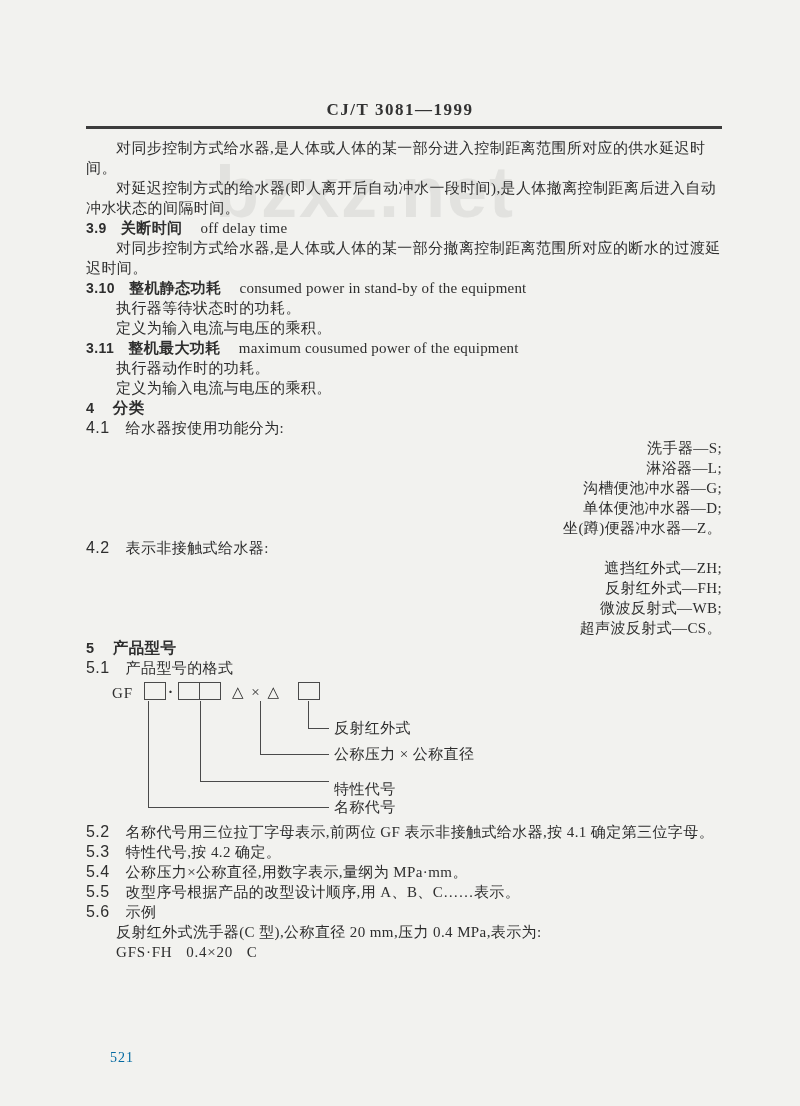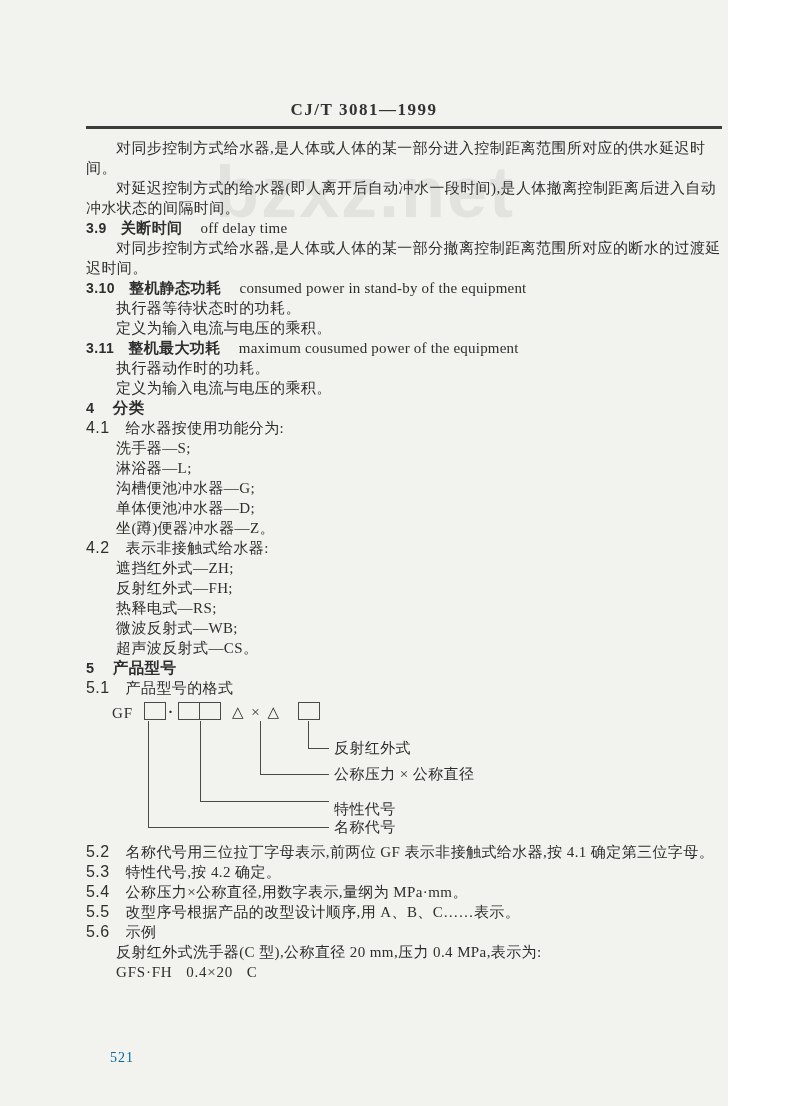--- a/index.html
+++ b/index.html
@@ -1,18 +1,18 @@
 <!DOCTYPE html>
 <html><head>
 <meta charset="utf-8">
 <style>
   html,body { margin:0; padding:0; }
   .page {
     position:relative;
-    width:728px; height:1106px;
+    width:800px; height:1106px;
     background:#f2f2ef;
     font-family:"Liberation Serif","DejaVu Serif",serif;
     color:#2e2e2e;
     overflow:hidden;
   }
   .doc-header {
     position:absolute; top:100px; left:0; width:100%;
     text-align:center;
     font-size:17px; font-weight:bold; letter-spacing:1.5px;
     color:#333;
@@ -40,21 +40,21 @@
     font-family:"Liberation Sans","DejaVu Sans",sans-serif;
     font-weight:bold; font-size:14px; margin-right:10px;
   }
   .clause-head .term { font-weight:bold; margin-right:14px; }
   .clause-head .en { letter-spacing:0.2px; }
   .clause-line .num {
     font-family:"Liberation Sans","DejaVu Sans",sans-serif;
     font-weight:normal; font-size:16px; margin-right:12px;
   }
   .body-line { text-indent:2em; }
-  .list-item { padding-left:2em; }
+  .list-item { padding-left:2em;text-align:right; }
   .sec-heading { font-weight:bold; font-size:15.5px; }
   .sec-heading .num {
     font-family:"Liberation Sans","DejaVu Sans",sans-serif;
     font-size:14.5px; margin-right:14px;
   }
   .mt3 { margin-top:3px; } .mt5 { margin-top:5px; } .mt6 { margin-top:6px; }
   .mt8 { margin-top:8px; } .mt14 { margin-top:14px; } .mt16 { margin-top:16px; }
   .mt4 { margin-top:4px; } .mt2 { margin-top:2px; }
   
   .diagram {
@@ -140,21 +140,20 @@
     <p class="list-item">沟槽便池冲水器—G;</p>
     <p class="list-item">单体便池冲水器—D;</p>
     <p class="list-item">坐(蹲)便器冲水器—Z。</p>
 
     <p class="clause-line mt4">
       <span class="num">4.2</span>
       <span>表示非接触式给水器:</span>
     </p>
     <p class="list-item mt3">遮挡红外式—ZH;</p>
     <p class="list-item">反射红外式—FH;</p>
-    <p class="list-item">热释电式—RS;</p>
     <p class="list-item">微波反射式—WB;</p>
     <p class="list-item">超声波反射式—CS。</p>
 
     <p class="sec-heading mt16">
       <span class="num">5</span>
       <span>产品型号</span>
     </p>
 
     <p class="clause-line mt8">
       <span class="num">5.1</span>

